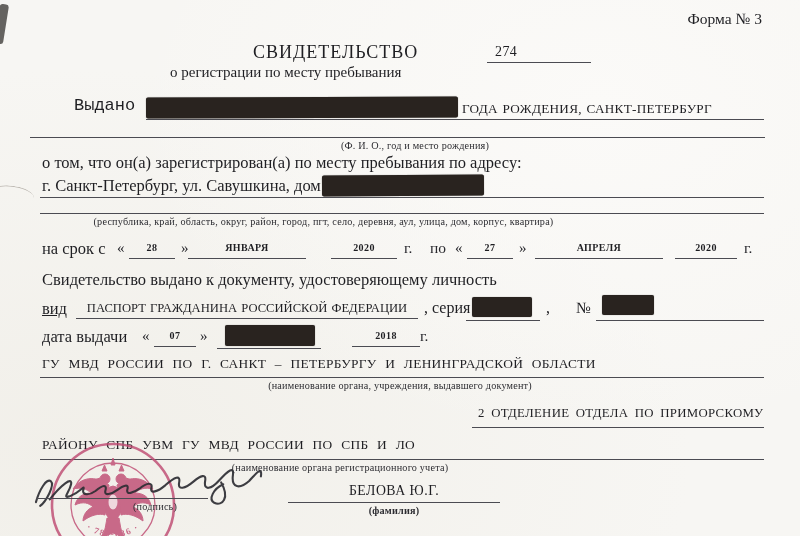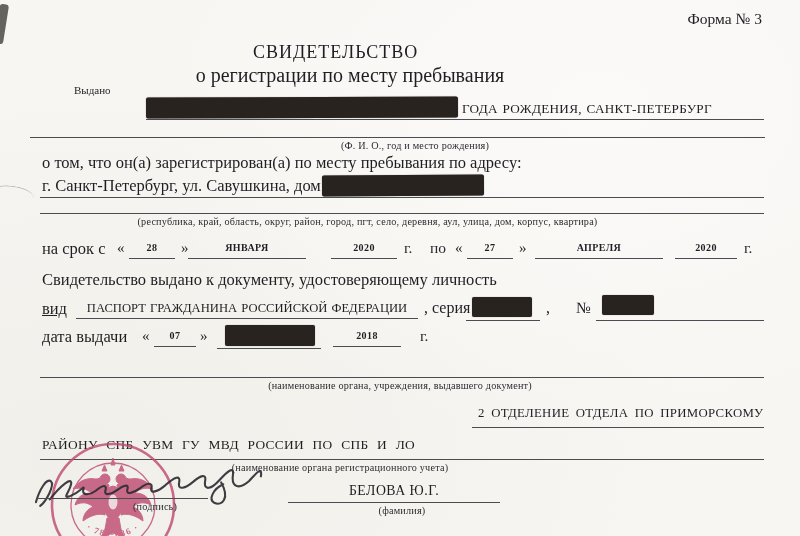--- a/index.html
+++ b/index.html
@@ -25,37 +25,38 @@
 <body>
 
 <div id="doc">
 
   <div class="abs" style="left:-3px;top:4px;width:9px;height:40px;background:#34322f;opacity:.75;transform:rotate(9deg);border-radius:3px;"></div>
   <div class="abs" style="left:-8px;top:186px;width:42px;height:16px;border:0;border-top:1.2px solid #aaa49d;border-radius:50%;transform:rotate(9deg);opacity:.8;"></div>
 
   <div class="abs" style="right:38px;top:10px;font-size:15.5px;">Форма № 3</div>
 
   <div class="abs" style="left:253px;top:42px;font-size:18px;letter-spacing:1px;">СВИДЕТЕЛЬСТВО</div>
-  <div class="abs" style="left:170px;top:64px;width:360px;text-align:center;font-size:20px;">о регистрации по месту пребывания</div>
+  <div class="cell" style="left:487px;top:42px;width:96px;text-align:left;padding-left:8px;font-weight:normal;font-size:14px;">274</div>
+  <div class="abs" style="left:170px;top:64px;width:360px;font-size:15px;">о регистрации по месту пребывания</div>
 
-  <div class="abs" style="left:74px;top:84px;font-size:11px;">Выдано</div>
+  <div class="abs" style="left:74px;top:96px;font-size:17px;font-family:Liberation Mono, monospace;">Выдано</div>
   <div class="redact" style="left:146px;top:97px;width:312px;height:21px;transform:rotate(-.2deg);"></div>
   <div class="abs caps" style="left:462px;top:101px;font-size:13.2px;font-weight:normal;word-spacing:1px;">ГОДА РОЖДЕНИЯ, САНКТ-ПЕТЕРБУРГ</div>
   <div class="hline" style="left:146px;width:618px;top:119px;"></div>
 
   <div class="hline" style="left:30px;width:735px;top:137px;border-top-width:1.2px;"></div>
   <div class="caption" style="left:0;width:800px;top:140px;padding-left:15px;">(Ф. И. О., год и место рождения)</div>
 
   <div class="abs body-text" style="left:42px;top:153px;">о том, что он(а) зарегистрирован(а) по месту пребывания по адресу:</div>
   <div class="abs body-text" style="left:42px;top:176px;">г. Санкт-Петербург, ул. Савушкина, дом</div>
   <div class="redact" style="left:322px;top:175px;width:162px;height:21px;transform:rotate(-.3deg);"></div>
   <div class="hline" style="left:40px;width:724px;top:197px;"></div>
 
   <div class="hline" style="left:40px;width:724px;top:213px;border-top-width:1.2px;"></div>
-  <div class="caption" style="left:0;width:647px;top:216px;margin-left:44px;">(республика, край, область, округ, район, город, пгт, село, деревня, аул, улица, дом, корпус, квартира)</div>
+  <div class="caption" style="left:0;width:647px;top:216px;">(республика, край, область, округ, район, город, пгт, село, деревня, аул, улица, дом, корпус, квартира)</div>
 
   <div class="abs body-text" style="left:42px;top:239px;">на срок с</div>
   <div class="abs quote" style="left:117px;top:240px;">«</div>
   <div class="cell" style="left:129px;top:238px;width:46px;">28</div>
   <div class="abs quote" style="left:181px;top:240px;">»</div>
   <div class="cell" style="left:188px;top:238px;width:118px;">ЯНВАРЯ</div>
   <div class="cell" style="left:331px;top:238px;width:66px;">2020</div>
   <div class="abs quote" style="left:404px;top:239px;font-size:15.5px;">г.</div>
   <div class="abs quote" style="left:430px;top:239px;font-size:15.5px;">по</div>
   <div class="abs quote" style="left:455px;top:240px;">«</div>
@@ -76,23 +77,24 @@
   <div class="abs" style="left:576px;top:299px;font-size:15.5px;">№</div>
   <div class="redact" style="left:602px;top:295px;width:52px;height:20px;"></div>
   <div class="hline" style="left:596px;width:168px;top:320px;"></div>
 
   <div class="abs body-text" style="left:42px;top:327px;">дата выдачи</div>
   <div class="abs quote" style="left:142px;top:328px;">«</div>
   <div class="cell" style="left:154px;top:326px;width:42px;">07</div>
   <div class="abs quote" style="left:200px;top:328px;">»</div>
   <div class="redact" style="left:225px;top:325px;width:90px;height:21px;"></div>
   <div class="hline" style="left:217px;width:104px;top:348px;"></div>
-  <div class="cell" style="left:333px;top:326px;width:68px;">2018</div>
+  <div class="cell" style="left:352px;top:326px;width:68px;">2018</div>
   <div class="abs quote" style="left:420px;top:327px;font-size:15.5px;">г.</div>
 
+  <div class="abs caps" style="left:42px;top:356px;font-size:13.4px;word-spacing:5px;">ГУ МВД РОССИИ ПО Г. САНКТ – ПЕТЕРБУРГУ И ЛЕНИНГРАДСКОЙ ОБЛАСТИ</div>
   <div class="hline" style="left:40px;width:724px;top:377px;"></div>
   <div class="caption" style="left:0;width:800px;top:380px;">(наименование органа, учреждения, выдавшего документ)</div>
 
   <div class="abs caps" style="left:478px;top:406px;font-size:12.8px;word-spacing:3px;">2 ОТДЕЛЕНИЕ ОТДЕЛА ПО ПРИМОРСКОМУ</div>
   <div class="hline" style="left:472px;width:292px;top:427px;"></div>
   <div class="abs caps" style="left:42px;top:437px;font-size:13.4px;word-spacing:5px;">РАЙОНУ СПБ УВМ ГУ МВД РОССИИ ПО СПБ И ЛО</div>
   <div class="hline" style="left:40px;width:724px;top:459px;"></div>
   <div class="caption" style="left:0;width:680px;top:462px;">(наименование органа регистрационного учета)</div>
 
   <svg class="abs" style="left:13px;top:405px;opacity:.82;" width="200" height="200" viewBox="0 0 200 200">
@@ -133,15 +135,15 @@
       <path d="M24 44 C36 30 48 22 46 30 C44 38 36 44 44 42 C56 38 60 30 58 36 C56 42 64 42 70 38 C78 32 82 32 80 38 C78 44 86 42 92 38 C98 34 104 32 102 38 C100 44 108 42 114 38 C122 32 128 32 126 38 C124 44 132 42 140 36 C150 28 156 26 154 34 C152 42 160 40 168 34 C176 28 182 26 180 34 C178 44 186 42 194 34 C204 24 210 20 208 30 C206 42 214 44 224 36 C232 28 238 22 236 32"></path>
       <path d="M196 36 C204 52 196 60 188 56 C182 52 188 42 198 38"></path>
     </g>
   </svg>
 
   <div class="hline" style="left:36px;width:172px;top:498px;"></div>
   <div class="caption" style="left:95px;width:120px;top:501px;">(подпись)</div>
 
   <div class="abs" style="left:288px;width:212px;top:483px;text-align:center;font-size:13.8px;letter-spacing:.5px;">БЕЛОВА Ю.Г.</div>
   <div class="hline" style="left:288px;width:212px;top:502px;"></div>
-  <div class="caption" style="left:296px;width:212px;top:505px;">(фамилия)</div>
+  <div class="caption" style="left:288px;width:212px;top:505px;font-weight:bold;">(фамилия)</div>
 
 </div>
 
 </body></html>

